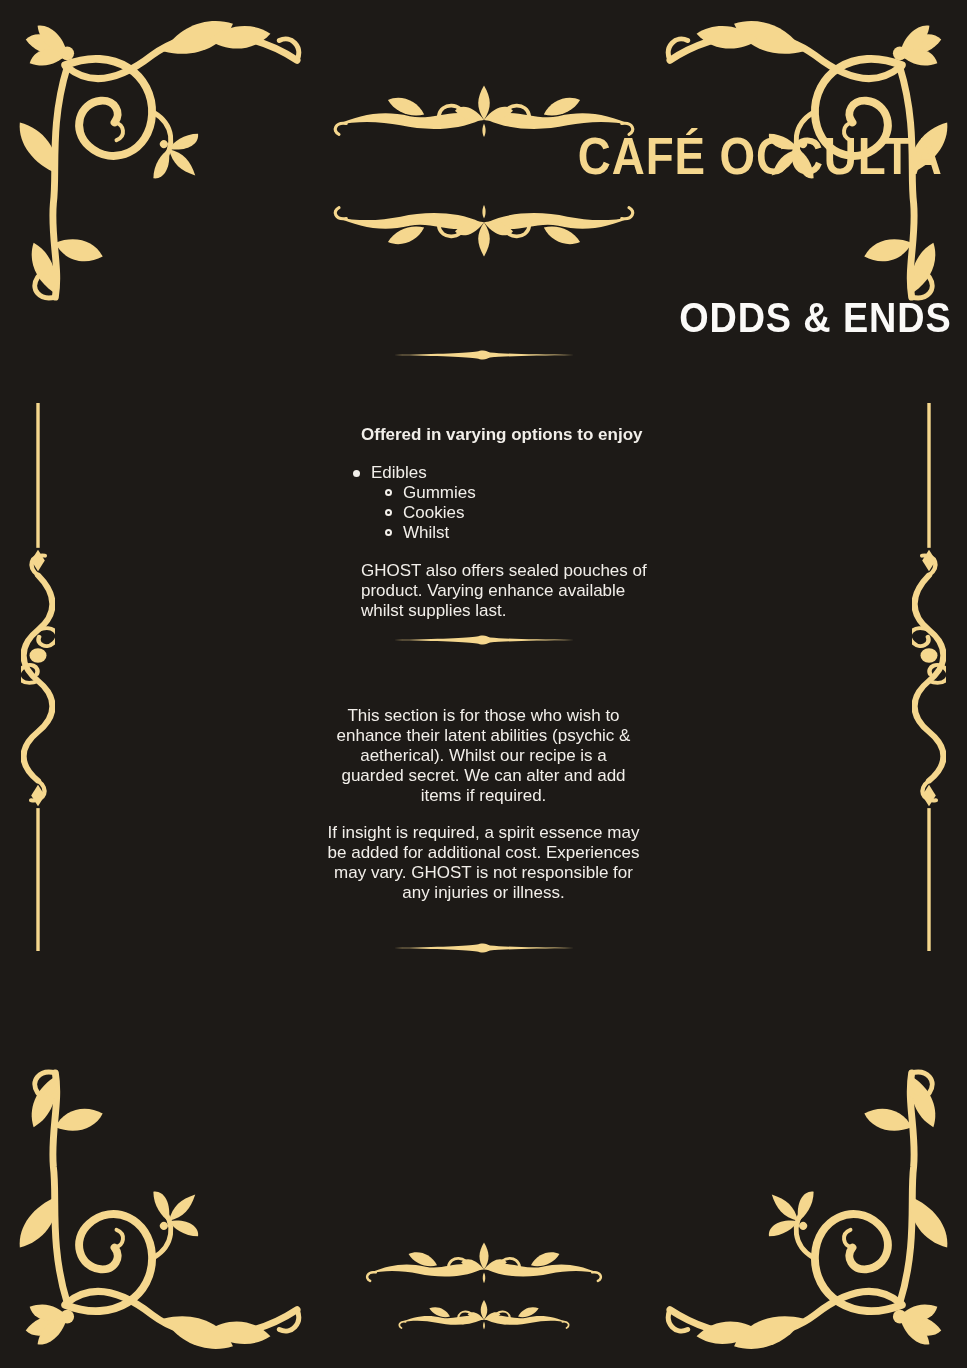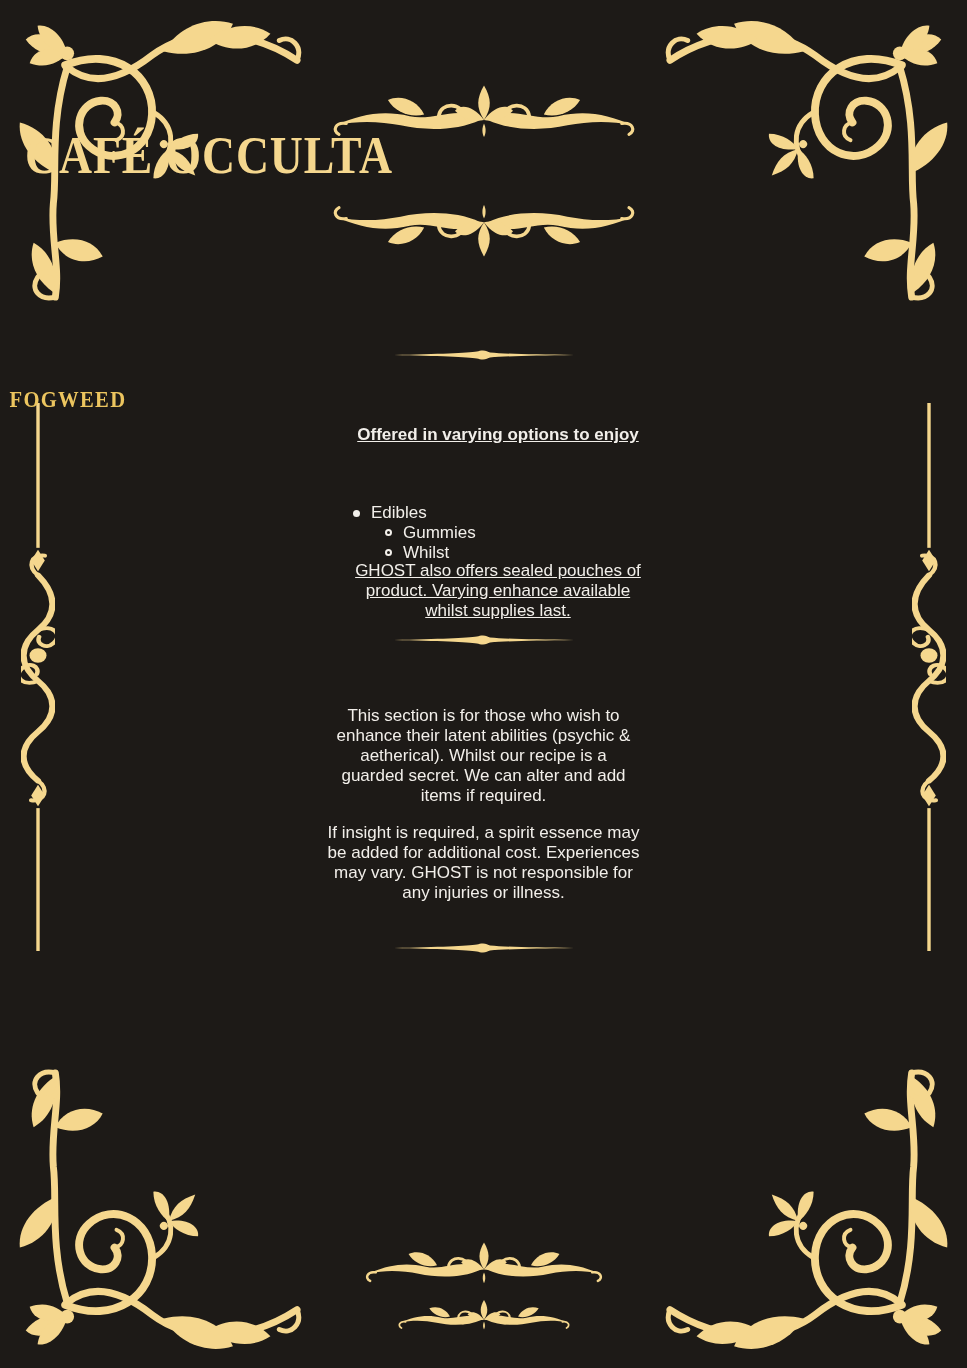--- a/index.html
+++ b/index.html
@@ -35,36 +35,36 @@
   .f-bottom-sm { top: 1297px; width: 176px; height: 33px; transform: translateX(-50%); }
 
   .divider { position: absolute; left: 50%; transform: translateX(-50%); width: 182px; height: 14px; color: var(--gold); }
   .d1 { top: 348px; } .d2 { top: 633px; } .d3 { top: 941px; }
 
   .vbar { position: absolute; width: 34px; height: 548px; color: var(--gold); }
   .v-left  { left: 21px;  top: 403px; }
   .v-right { right: 21px; top: 403px; transform: scaleX(-1); }
 
   
-  .center-line { position: absolute; width: 100%; text-align: left; font-family: Liberation Serif, serif; }
+  .center-line { position: absolute; width: 100%; text-align: right; }
   .squeeze { display: inline-block; transform: scaleX(0.88); transform-origin: center; white-space: nowrap; }
 
   .title { top: 126px; color: var(--gold); font-size: 52px; font-weight: 800; letter-spacing: 1px; }
   .section-title { top: 294px; color: var(--white-heading); font-size: 42px; font-weight: 800; letter-spacing: 1px; }
   .sub-heading { color: var(--gold-deep); font-size: 24px; font-weight: 700; letter-spacing: 1.5px; }
   .sub-heading .squeeze { transform: scaleX(0.86); }
   .h-fogweed { top: 386px; }
   .h-aether  { top: 668px; }
 
   .body-text { color: var(--text); font-size: 17px; line-height: 20px; }
-  .left-col { position: absolute; left: 343px; width: 310px; text-align: center; text-decoration: underline; }
+  .left-col { position: absolute; left: 361px; width: 310px; text-align: left; }
   .intro { top: 425px; font-weight: 700; }
   .note  { top: 561px; }
 
-  .list-block { position: absolute; left: 343px; top: 463px; width: 310px; margin-top: 40px; }
+  .list-block { position: absolute; left: 343px; top: 463px; width: 310px; }
   .bullet-row { display: flex; align-items: flex-start; line-height: 20px; color: var(--text); font-size: 17px; }
   .disc { flex: 0 0 auto; width: 7px; height: 7px; border-radius: 50%; background: var(--text); margin: 7px 11px 0 10px; }
   .circ { flex: 0 0 auto; width: 7px; height: 7px; border-radius: 50%; border: 2px solid var(--text); margin: 6px 11px 0 42px; }
 
   .center-para { position: absolute; left: 50%; transform: translateX(-50%); width: 312px; text-align: center; }
   .para1 { top: 706px; }
   .para2 { top: 823px; }
 </style>
 </head>
 <body>
@@ -160,40 +160,44 @@
   <svg class="flourish f-top" viewBox="0 0 340 64">
       <use href="#flourish-def"></use>
     </svg>
   <h1 class="center-line title">
     <span class="squeeze">CAFÉ OCCULTA</span>
   </h1>
   <svg class="flourish f-under" viewBox="0 0 340 64">
       <use href="#flourish-def"></use>
     </svg>
 
+  <h2 class="center-line section-title">
+    <span class="squeeze" style="transform:scaleX(0.9)">ODDS &amp; ENDS</span>
+  </h2>
   <svg class="divider d1" viewBox="0 0 360 26">
       <use href="#divider-def"></use>
     </svg>
 
-  <h3 class="center-line sub-heading h-fogweed">
-    <span class="squeeze">FOGWEED</span>
-  </h3>
   <p class="left-col body-text intro">Offered in varying options to enjoy</p>
 
   <div class="list-block">
     <div class="bullet-row">
       <span class="disc"></span>
       <span>Edibles</span>
     </div>
     <div class="bullet-row">
       <span class="circ"></span>
       <span>Gummies</span>
     </div>
     <div class="bullet-row">
       <span class="circ"></span>
+      <span>Cookies</span>
+    </div>
+    <div class="bullet-row">
+      <span class="circ"></span>
       <span>Whilst</span>
     </div>
   </div>
 
   <p class="left-col body-text note">GHOST also offers sealed pouches of product. Varying enhance available whilst supplies last.</p>
 
   <svg class="divider d2" viewBox="0 0 360 26">
       <use href="#divider-def"></use>
     </svg>
 

